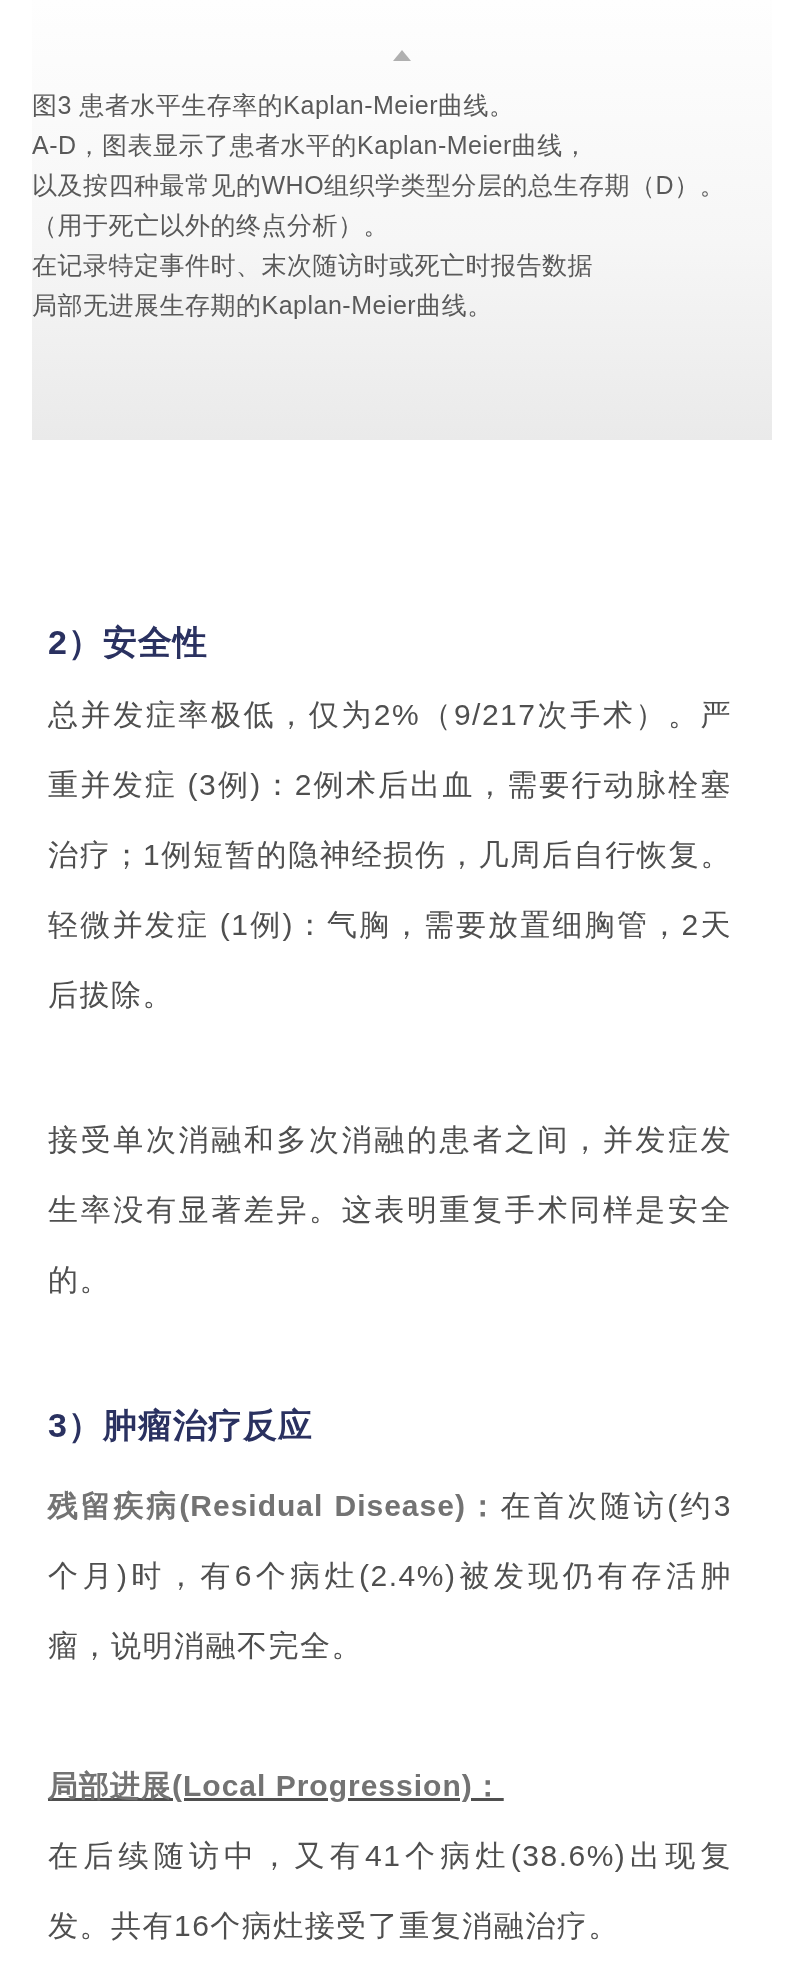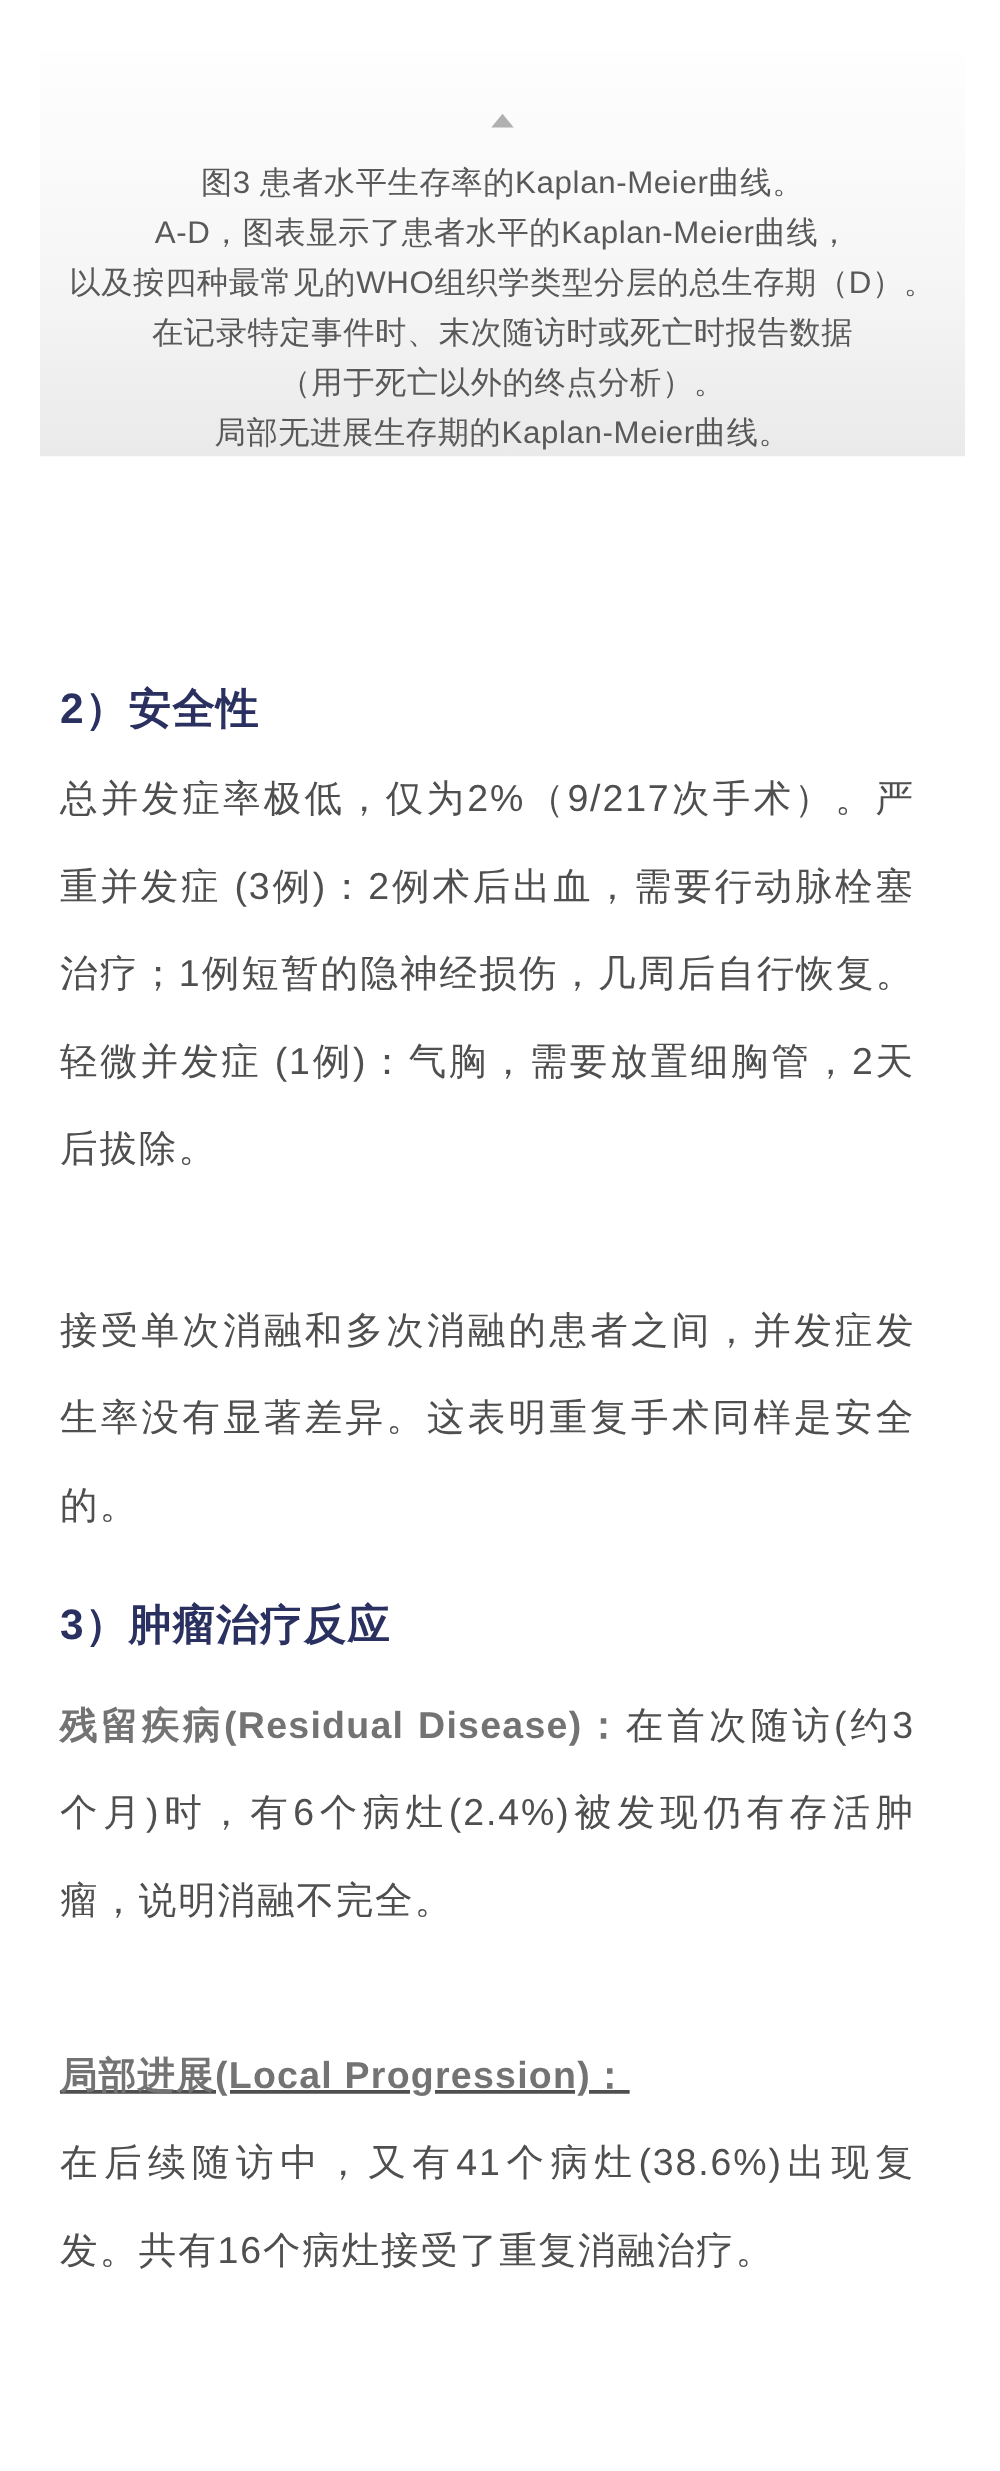--- a/index.html
+++ b/index.html
@@ -7,25 +7,23 @@
     width: 800px;
     background: #ffffff;
     font-family: "Liberation Sans", "DejaVu Sans", sans-serif;
   }
   body { min-height: 1977px; overflow-x: hidden; }
 
   
   .caption-card {
     margin-left: 32px;
     width: 740px;
-    height: 324px;
+    height: 440px;
     background: linear-gradient(180deg, #fefefe 0%, #f6f6f6 55%, #eaeaea 100%);
-    text-align: center;
     padding-top: 50px;
-    margin-top: 41px;
   }
   .tri-up {
     width: 0; height: 0;
     margin: 0 auto;
     border-left: 9px solid transparent;
     border-right: 9px solid transparent;
     border-bottom: 11px solid #b0b0b0;
   }
   .caption-lines { margin-top: 24px; }
   .caption-line {
@@ -41,21 +39,21 @@
   .article { padding: 0 68px 30px 48px; }
 
   .sec-heading {
     color: #2a3160;
     font-size: 34px;
     line-height: 48px;
     font-weight: bold;
     letter-spacing: 1px;
   }
   .h-safety { margin-top: 178px; margin-bottom: 14px; }
-  .h-tumor  { margin-top: 36px;  margin-bottom: 22px; }
+  .h-tumor  { margin-top: 86px;  margin-bottom: 22px; }
 
   .body-p {
     font-size: 30px;
     line-height: 70px;
     color: #4f4f4f;
     letter-spacing: 1.5px;
     text-align: justify;
   }
   .p-gap { margin-top: 75px; }
   .p-gap-sm { margin-top: 70px; text-decoration: underline; }
@@ -68,22 +66,22 @@
 </style>
 </head>
 <body>
 
 <section class="caption-card">
   <div class="tri-up"></div>
   <div class="caption-lines">
     <div class="caption-line">图3 患者水平生存率的Kaplan-Meier曲线。</div>
     <div class="caption-line">A-D，图表显示了患者水平的Kaplan-Meier曲线，</div>
     <div class="caption-line">以及按四种最常见的WHO组织学类型分层的总生存期（D）。</div>
+    <div class="caption-line">（用于死亡以外的终点分析）。</div>
     <div class="caption-line">在记录特定事件时、末次随访时或死亡时报告数据</div>
-    <div class="caption-line">（用于死亡以外的终点分析）。</div>
     <div class="caption-line">局部无进展生存期的Kaplan-Meier曲线。</div>
   </div>
 </section>
 
 <main class="article">
 
   <h2 class="sec-heading h-safety">2）安全性</h2>
 
   <p class="body-p">总并发症率极低，仅为2%（9/217次手术）。严重并发症 (3例)：2例术后出血，需要行动脉栓塞治疗；1例短暂的隐神经损伤，几周后自行恢复。轻微并发症 (1例)：气胸，需要放置细胸管，2天后拔除。</p>
 

